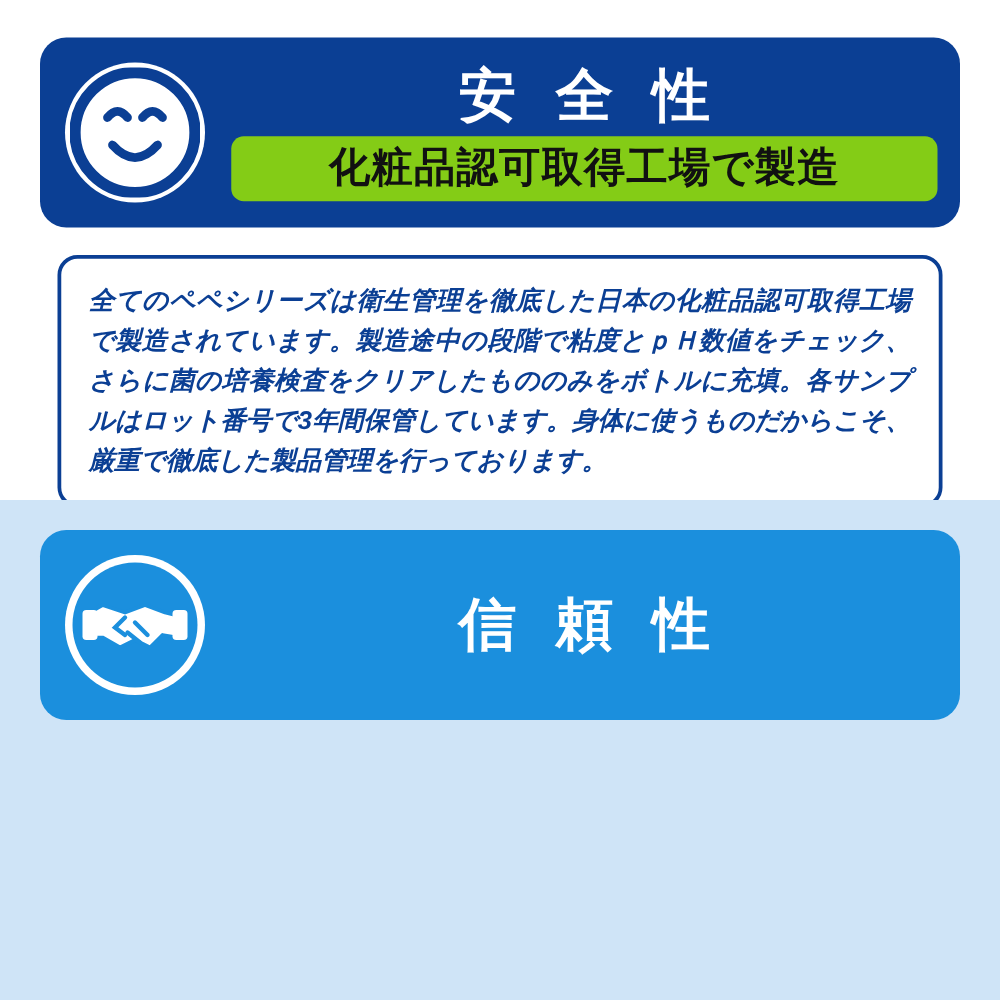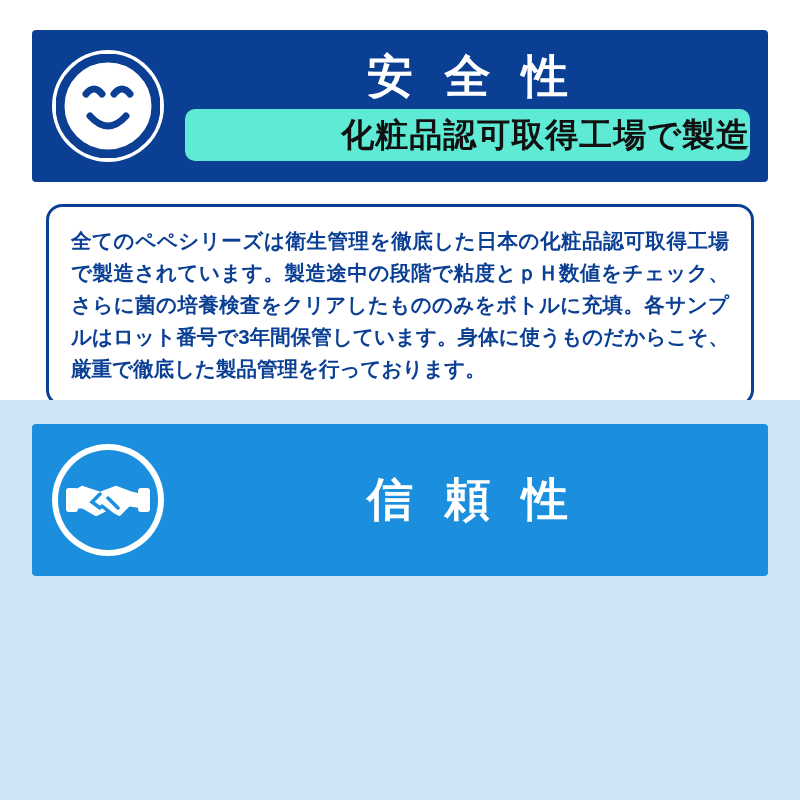--- a/index.html
+++ b/index.html
@@ -35,21 +35,21 @@
     height: 400px;
     background: #cfe4f7;
   }
 
   
   .header-band {
     position: relative;
     margin: 0 auto;
     width: 736px;
     height: 152px;
-    border-radius: 4px;
+    border-radius: 21px;
     box-sizing: border-box;
     display: flex;
     align-items: center;
     gap: 13px;
   }
   .header-top {
     margin-top: 30px;
     background: #0b3f94;
   }
   .header-bottom {
@@ -84,45 +84,46 @@
     color: #ffffff;
     font-family: "Liberation Serif", serif;
     font-weight: bold;
     font-size: 46px;
     letter-spacing: 10px;
     line-height: 52px;
     text-indent: 10px;
   }
   .header-sub-wrap {
     margin-top: 6px;
-    background: #5eead4;
+    background: #84cc16;
     border-radius: 10px;
     height: 52px;
     display: flex;
     align-items: center;
-    justify-content: flex-end;
+    justify-content: center;
   }
   .header-sub {
     font-family: "Liberation Serif", serif;
     font-weight: bold;
     font-size: 33px;
     letter-spacing: 1px;
     line-height: 36px;
     white-space: nowrap;
   }
   .sub-top { color: #111111; }
   .sub-bottom { color: #111111; }
 
   
   .body-card {
     margin: 22px auto 0 auto;
     width: 708px;
     box-sizing: border-box;
     border-radius: 16px;
     padding: 18px 22px 18px 22px;
+    font-style: italic;
   }
   .card-top {
     background: #ffffff;
     border: 3px solid #0b3f94;
   }
   .card-bottom {
     background: #ffffff;
     border: 3px solid #1b8fdd;
   }
   .body-text {

